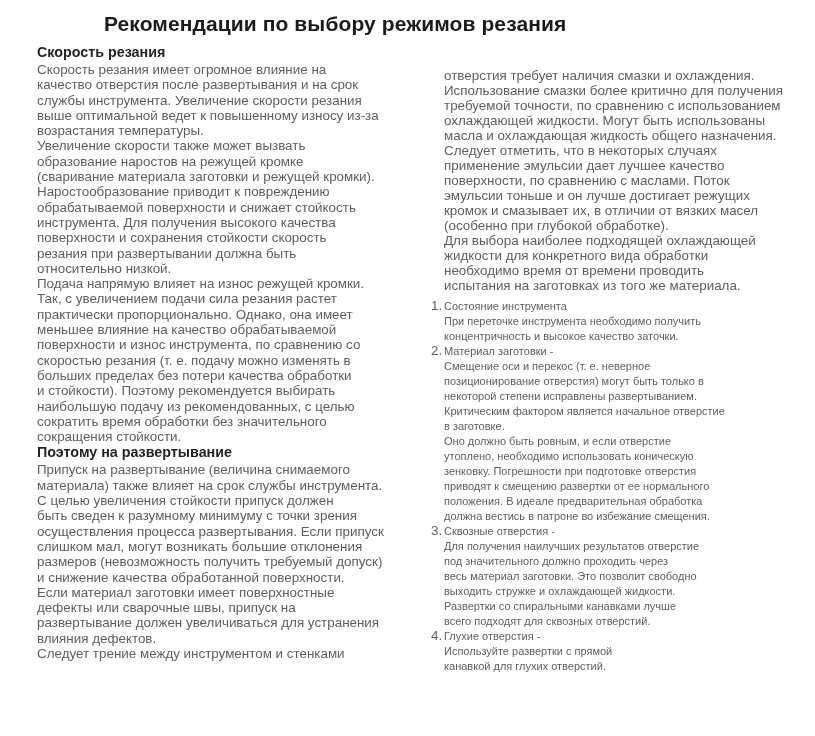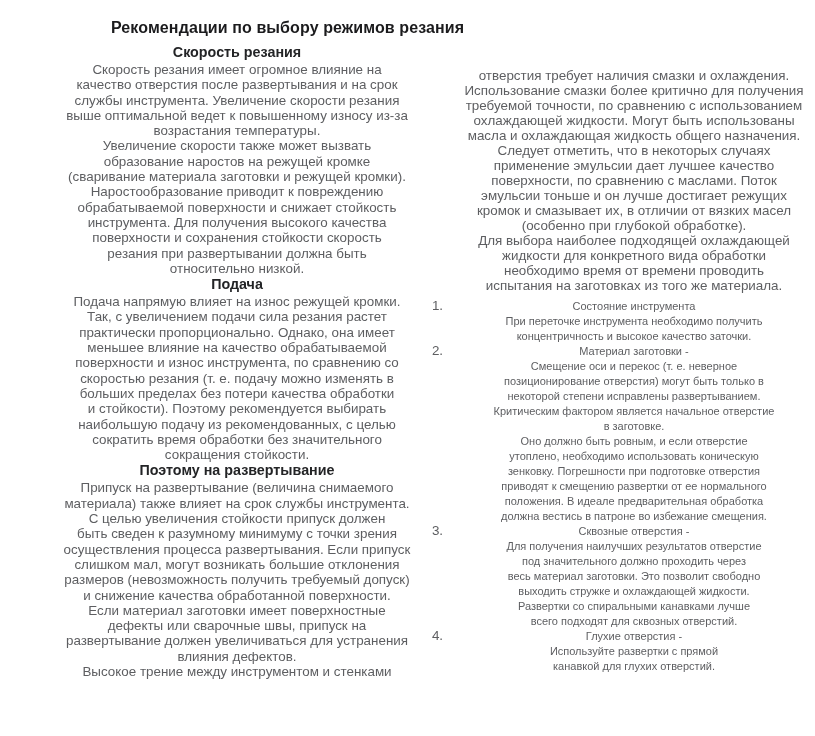--- a/index.html
+++ b/index.html
@@ -7,27 +7,27 @@
     width: 815px; height: 736px;
     background: #ffffff;
     font-family: "Liberation Sans", sans-serif;
     position: relative;
     overflow: hidden;
   }
   .page { position: absolute; inset: 0; background: #ffffff; }
   .title {
     position: absolute;
     left: 100px; top: 8px;
-    margin: 11px;
-    font-size: 16px;
+    margin: 4px;
+    font-size: 21px;
     font-weight: bold;
     color: #1b1b1d;
     letter-spacing: 0.1px;
   }
-  .col { position: absolute; text-align: center; }
+  .col { position: absolute; }
   .col-left  { left: 37px;  top: 44px; width: 400px; }
   .col-right { left: 444px; top: 48px; width: 380px; margin-top: 20px; }
   section { margin: 0; padding: 0; }
   h2.sec {
     margin: 0 0 1px 0;
     font-size: 14.3px;
     font-weight: bold;
     color: #232426;
     line-height: 17px;
   }
@@ -84,21 +84,20 @@
 (сваривание материала заготовки и режущей кромки).
 Наростообразование приводит к повреждению
 обрабатываемой поверхности и снижает стойкость
 инструмента. Для получения высокого качества
 поверхности и сохранения стойкости скорость
 резания при развертывании должна быть
 относительно низкой.</p>
     </section>
 
     <section>
-      <h2 class="sec sec-gap">Подача</h2>
       <p class="body">Подача напрямую влияет на износ режущей кромки.
 Так, с увеличением подачи сила резания растет
 практически пропорционально. Однако, она имеет
 меньшее влияние на качество обрабатываемой
 поверхности и износ инструмента, по сравнению со
 скоростью резания (т. е. подачу можно изменять в
 больших пределах без потери качества обработки
 и стойкости). Поэтому рекомендуется выбирать
 наибольшую подачу из рекомендованных, с целью
 сократить время обработки без значительного
@@ -115,21 +114,21 @@
 слишком мал, могут возникать большие отклонения
 размеров (невозможность получить требуемый допуск)
 и снижение качества обработанной поверхности.
 Если материал заготовки имеет поверхностные
 дефекты или сварочные швы, припуск на
 развертывание должен увеличиваться для устранения
 влияния дефектов.</p>
     </section>
 
     <section>
-      <p class="body">Высокое трение между инструментом и стенками</p>
+      <p class="body">Следует трение между инструментом и стенками</p>
     </section>
 
   </div>
 
   <div class="col col-right">
 
     <p class="body">отверстия требует наличия смазки и охлаждения.
 Использование смазки более критично для получения
 требуемой точности, по сравнению с использованием
 охлаждающей жидкости. Могут быть использованы

